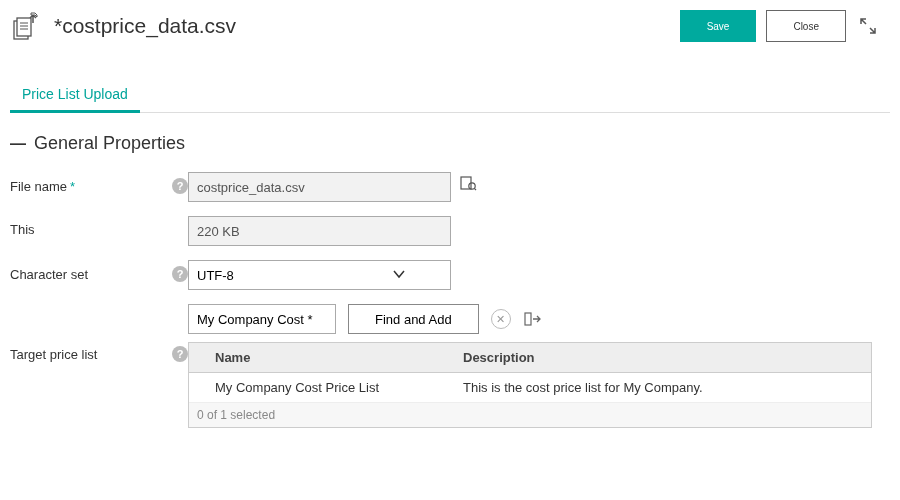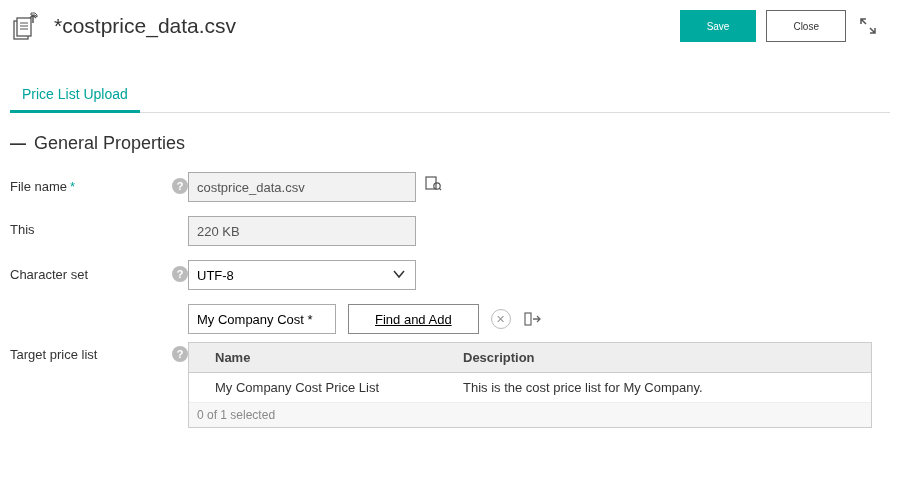--- a/index.html
+++ b/index.html
@@ -18,28 +18,28 @@
   .section { padding: 20px 10px 0 10px; }
   .section-header { display: flex; align-items: center; margin-bottom: 18px; }
   .collapse-toggle { width: 18px; font-size: 16px; color: #333; cursor: pointer; font-weight: bold; margin-right: 6px; }
   .section-title { font-size: 18px; font-weight: 400; color: #333; }
   .form-row { display: flex; align-items: flex-start; margin-bottom: 14px; }
   .form-label-cell { width: 178px; display: flex; align-items: center; padding-top: 6px; }
   .form-label { font-size: 13px; color: #333; }
   .req { color: #00a59b; margin-left: 3px; }
   .help-icon { width: 16px; height: 16px; border-radius: 50%; background: #bbb; color: #fff; font-size: 11px; font-weight: bold; display: inline-flex; align-items: center; justify-content: center; margin-left: 8px; cursor: pointer; }
   .form-label-spacer { flex: 1; }
-  .text-input { width: 228px; height: 30px; border: 1px solid #aaa; padding: 0 8px; font-size: 13px; background: #fff; }
+  .text-input { width: 263px; height: 30px; border: 1px solid #aaa; padding: 0 8px; font-size: 13px; background: #fff; }
   .text-input.readonly { background: #f2f2f2; color: #555; }
   .after-input-icon { width: 22px; height: 22px; display: inline-flex; align-items: center; justify-content: center; margin-left: 6px; color: #555; cursor: pointer; }
   .select-wrap { position: relative; width: 228px; }
   .select-wrap .chevron { position: absolute; right: 10px; top: 7px; pointer-events: none; }
   .picker-row { display: flex; align-items: center; gap: 12px; margin-bottom: 8px; }
   .picker-input { width: 148px; height: 30px; border: 1px solid #aaa; padding: 4px 8px; font-size: 13px; }
-  .find-btn { height: 30px; padding: 0 26px; border: 1px solid #888; background: #fff; font-size: 13px; cursor: pointer; text-decoration: underline; }
+  .find-btn { height: 30px; padding: 0 26px; border: 1px solid #888; background: #fff; font-size: 13px; cursor: pointer; }
   .circle-icon { width: 20px; height: 20px; border: 1px solid #bbb; border-radius: 50%; display: inline-flex; align-items: center; justify-content: center; color: #999; font-size: 11px; cursor: pointer; }
   .inline-icon { width: 20px; height: 20px; display: inline-flex; align-items: center; justify-content: center; color: #666; cursor: pointer; }
   .table { border: 1px solid #ccc; width: 684px; font-size: 13px; }
   .table-head { display: flex; background: #eee; border-bottom: 1px solid #ccc; }
   .th, .td { padding: 7px 10px; }
   .th { font-weight: bold; color: #444; }
   .col-name { width: 248px; }
   .col-desc { flex: 1; }
   .row-indent { width: 16px; }
   .table-row { display: flex; background: #fff; border-bottom: 1px solid #eee; }

